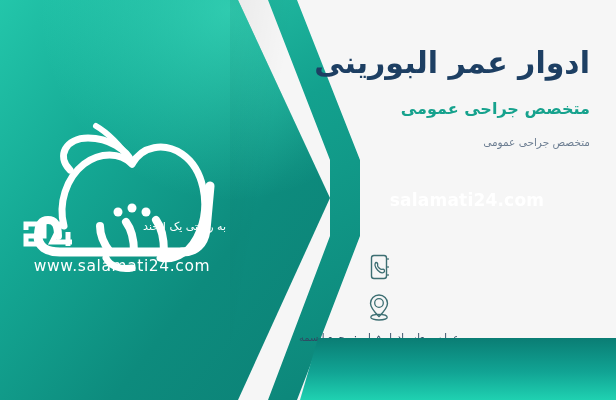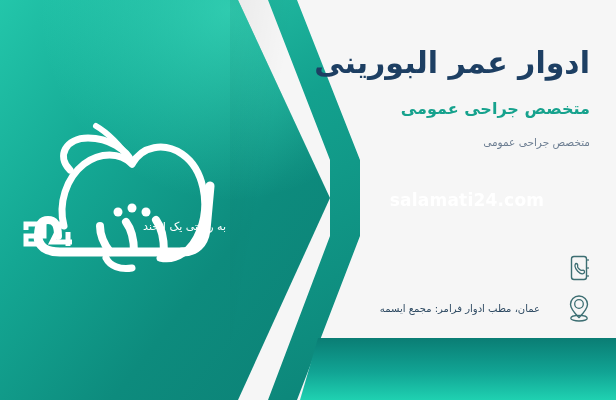--- a/index.html
+++ b/index.html
@@ -118,21 +118,22 @@
 
   
   .contact{
     position:absolute;
     right:22px;
     width:430px;
     direction:rtl;
     display:flex;
     align-items:center;
     justify-content:flex-start;
-    gap:24px;
+    gap:10px;
+    flex-direction:column;
   }
   .contact.phone{ top:252px; }
   .contact.address{ top:292px; }
   .contact-icon{
     width:30px; height:32px;
     flex:0 0 30px;
     color:#3c6e72;
     display:flex;align-items:center;justify-content:center;
   }
   .contact-icon svg{display:block;}
@@ -194,20 +195,21 @@
       <path d="M92 146 C96 154 106 158 118 156" stroke="#ffffff" stroke-width="7" stroke-linecap="round" fill="none"></path>
 
       <path d="M12 118 L12 112 L30 112 L30 124 L12 124 L12 132 L30 132" stroke="#ffffff" stroke-width="5" fill="none" stroke-linejoin="miter"></path>
       <path d="M48 110 L38 130 L58 130 M54 120 L54 134" stroke="#ffffff" stroke-width="5" fill="none" stroke-linejoin="miter"></path>
 
       <path d="M106 130 L176 130" stroke="#ffffff" stroke-width="2.5" stroke-linecap="round" opacity="0"></path>
     </svg>
 
     <div style="position:absolute;right:4px;top:108px;color:#ffffff;font-size:11px;direction:rtl;letter-spacing:.5px;">به راحتی یک لبخند</div>
 
+    <div class="logo-url">www.salamati24.com</div>
   </div>
 
   <div class="doctor-name">ادوار عمر البورینی</div>
 
   <div class="specialty">متخصص جراحی عمومی</div>
 
   <div class="specialty-sub">متخصص جراحی عمومی</div>
 
   <div class="contact phone">
     <span class="contact-icon">

